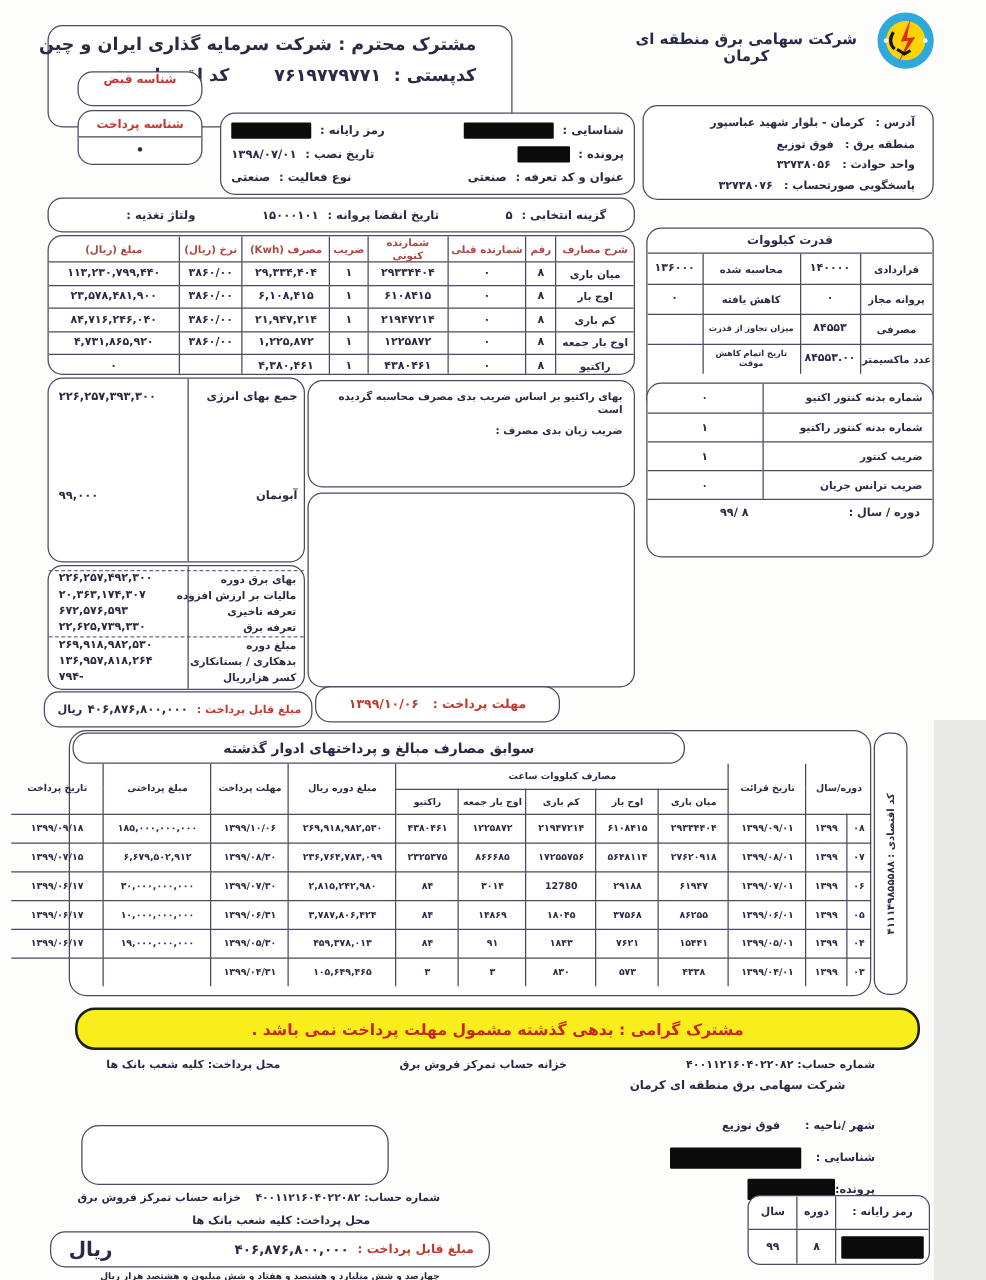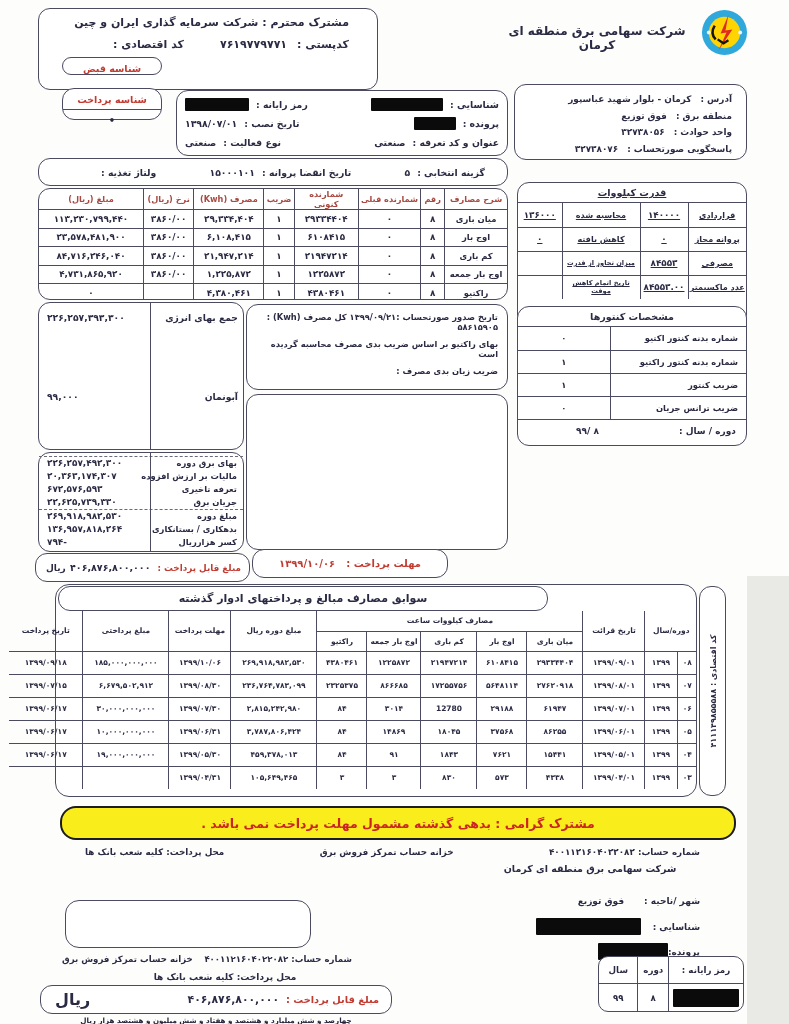--- a/index.html
+++ b/index.html
@@ -13,27 +13,27 @@
   .num { direction:ltr; unicode-bidi:isolate; }
   .red { color:#c23b31; }
   .redact { display:inline-block; background:#0b0b0b; border-radius:1px; vertical-align:middle; }
 
   
   .gray-strip { position:absolute; left:747px; top:576px; width:42px; height:448px; background:#e9e9e6; }
   .logo { position:absolute; left:701px; top:9px; width:47px; height:47px; }
   .company-name { position:absolute; left:497px; top:24px; width:200px; text-align:center; font-size:12px; }
 
   
-  .customer-box { left:38px; top:8px; width:340px; height:82px; padding:7px 28px 0 8px; font-size:11px; }
+  .customer-box { left:38px; top:20px; width:372px; height:82px; padding:7px 28px 0 8px; font-size:14px; }
   .customer-box .cline { margin-bottom:9px; white-space:nowrap; }
   .postal-line { display:flex; gap:10px; }
   .postal-line .gap2 { margin-right:26px; }
 
-  .billid-box { left:62px; top:57px; width:100px; height:18px; display:flex; align-items:flex-end; justify-content:center; font-size:9.5px; }
-  .payid-box { left:62px; top:88px; width:100px; height:32px; }
+  .billid-box { left:62px; top:57px; width:100px; height:28px; display:flex; align-items:flex-start; justify-content:center; font-size:9.5px; }
+  .payid-box { left:62px; top:88px; width:100px; height:44px; }
   .payid-title { height:21px; border-bottom:1.2px solid #4a4a60; display:flex; align-items:center; justify-content:center; font-size:9.5px; }
   .payid-dot { height:20px; display:flex; align-items:center; justify-content:center; font-size:10px; }
 
   
   .info-box { left:176px; top:90px; width:332px; height:66px; padding:4px 8px; font-size:9.3px; }
   .irow { display:flex; justify-content:space-between; align-items:center; height:19px; }
   .pair { display:flex; align-items:center; gap:7px; }
   .r-id { width:72px; height:13px; }
   .r-comp { width:64px; height:13px; }
   .r-file { width:42px; height:13px; }
@@ -49,21 +49,21 @@
   table.inner { border:hidden; }
   td,th { border:1px solid #4a4a60; text-align:center; overflow:hidden; }
 
   
   .usage-box { left:38px; top:188px; width:470px; height:112px; overflow:hidden; }
   .usage th { color:#a84a42; font-size:8.2px; height:18px; padding:0 1px; }
   .usage td { font-size:8.8px; height:18.5px; direction:ltr; }
   .usage td:first-child { direction:rtl; font-size:8.4px; }
 
   
-  .power-box { left:517px; top:182px; width:230px; height:148px; overflow:hidden;text-decoration:underline; }
+  .power-box { left:517px; top:182px; width:230px; height:148px; overflow:hidden; }
   .ttl { height:20px; border-bottom:1.3px solid #4a4a60; display:flex; align-items:center; justify-content:center; font-size:9.6px; }
   .power td { font-size:8.8px; height:24px; }
   .power td:nth-child(1), .power td:nth-child(3) { direction:rtl; font-size:8.1px; }
   .power td:nth-child(2), .power td:nth-child(4) { direction:ltr; }
   .power tr:nth-child(3) td:nth-child(3), .power tr:nth-child(4) td:nth-child(3) { font-size:6.6px; }
 
   
   .meters-box { left:517px; top:306px; width:230px; height:140px; overflow:hidden; }
   .meters td { font-size:8.4px; height:23px; }
   .meters td:first-child { text-align:right; padding-right:8px; }
@@ -339,21 +339,20 @@
           <td>عدد ماکسیمتر</td>
           <td>۸۴۵۵۳.۰۰</td>
           <td>تاریخ اتمام کاهش موقت</td>
           <td></td>
         </tr>
       </tbody>
   </table>
 </div>
 
 <div class="box meters-box">
-  <div class="ttl">مشخصات کنتورها</div>
   <table class="inner meters">
     <colgroup>
         <col style="width:136px">
         <col style="width:92px">
       </colgroup>
     <tbody>
         <tr>
           <td>شماره بدنه کنتور اکتیو</td>
           <td>۰</td>
         </tr>
@@ -371,21 +370,20 @@
         </tr>
       </tbody>
   </table>
   <div class="meters-footer">
     <span>دوره / سال :</span>
     <span class="num">۹۹/ ۸</span>
   </div>
 </div>
 
 <div class="box period-box">
-  <div>تاریخ صدور صورتحساب :۱۳۹۹/۰۹/۲۱ کل مصرف (Kwh) :  ۵۸۶۱۵۹۰۵</div>
   <div>بهای راکتیو بر اساس ضریب بدی مصرف محاسبه گردیده است</div>
   <div>ضریب زیان بدی مصرف :</div>
 </div>
 <div class="box empty-box"></div>
 
 <div class="box energy-box">
   <div class="vline"></div>
   <div class="erow" style="top:9px">
     <span class="elbl">جمع بهای انرژی</span>
     <span class="num">۲۲۶,۲۵۷,۳۹۳,۳۰۰</span>
@@ -404,21 +402,21 @@
     </div>
   <div class="trow">
       <span class="tlbl">مالیات بر ارزش افزوده</span>
       <span class="tval">۲۰,۳۶۳,۱۷۴,۳۰۷</span>
     </div>
   <div class="trow">
       <span class="tlbl">تعرفه تاخیری</span>
       <span class="tval">۶۷۲,۵۷۶,۵۹۳</span>
     </div>
   <div class="trow">
-      <span class="tlbl">جریان برق</span>
+      <span class="tlbl">تعرفه برق</span>
       <span class="tval">۲۲,۶۲۵,۷۳۹,۳۳۰</span>
     </div>
   <div class="trow dash-top">
       <span class="tlbl">مبلغ دوره</span>
       <span class="tval">۲۶۹,۹۱۸,۹۸۲,۵۳۰</span>
     </div>
   <div class="trow">
       <span class="tlbl">بدهکاری / بستانکاری</span>
       <span class="tval">۱۳۶,۹۵۷,۸۱۸,۲۶۴</span>
     </div>

